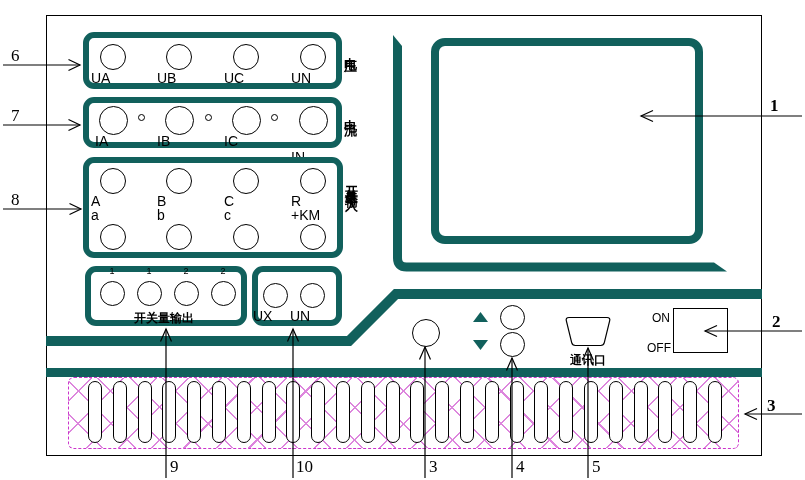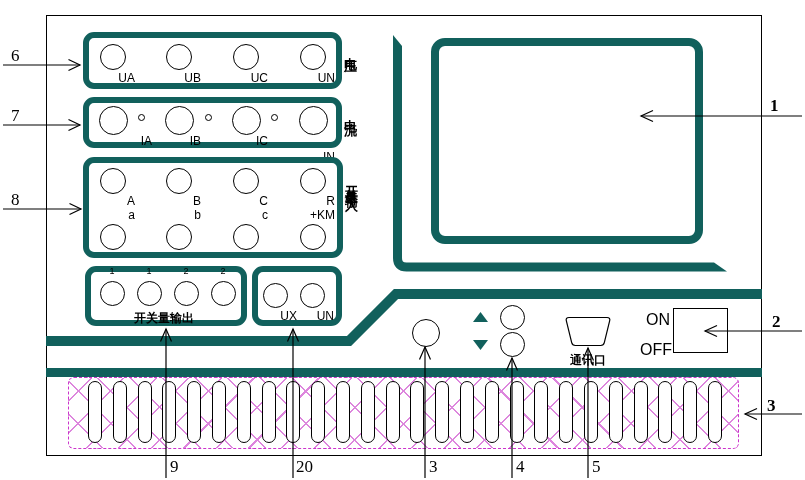--- a/index.html
+++ b/index.html
@@ -4,30 +4,30 @@
 <style>
   html,body{margin:0;padding:0;background:#fff;}
   #stage{position:relative;width:805px;height:480px;background:#fff;overflow:hidden;
          font-family:"Liberation Sans",sans-serif;color:#000;}
   .outer{position:absolute;left:46px;top:15px;width:716px;height:441px;
          border:1px solid #000;box-sizing:border-box;background:#fff;}
   .tbox{position:absolute;border:6px solid var(--teal);border-radius:11px;
         background:#fff;box-sizing:border-box;}
   .circle{position:absolute;border:1px solid #000;border-radius:50%;
           background:#fff;box-sizing:border-box;}
-  .tlabel{position:absolute;font-size:12px;line-height:10px;text-align:right;width:44px;}
+  .tlabel{position:absolute;font-size:14px;line-height:10px;text-align:left;width:44px;}
   .numlabel{position:absolute;font-size:9px;line-height:10px;text-align:center;width:24px;}
   .vlabel{position:absolute;writing-mode:vertical-rl;text-orientation:upright;
           font-weight:bold;font-size:13px;letter-spacing:3px;line-height:15px;}
   .cnlabel{position:absolute;font-weight:bold;font-size:12px;text-align:center;}
   .screen{position:absolute;left:431px;top:38px;width:272px;height:206px;
           border:8px solid var(--teal);border-radius:14px;background:#fff;box-sizing:border-box;}
   .powerbox{position:absolute;left:673px;top:308px;width:55px;height:45px;
             border:1px solid #000;box-sizing:border-box;background:#fff;}
-  .onoff{position:absolute;font-size:16px;text-align:right;}
+  .onoff{position:absolute;font-size:12px;text-align:right;}
   .vent{position:absolute;left:68px;top:377px;width:671px;height:72px;
         border:1px dashed var(--magenta);border-radius:6px;box-sizing:border-box;
         background:
           repeating-linear-gradient(45deg,  var(--hatch) 0 1.5px, transparent 1.5px 23px),
           repeating-linear-gradient(-45deg, var(--hatch) 0 1.5px, transparent 1.5px 23px);}
   .slot{position:absolute;top:3px;width:14px;height:62px;border:1px solid #000;
         border-radius:7px;background:#fff;box-sizing:border-box;}
   .callout{position:absolute;font-family:"Liberation Serif",serif;font-size:17px;line-height:19px;}
   .callout.b{font-weight:bold;}
   #overlay{position:absolute;left:0;top:0;pointer-events:none;}
@@ -54,21 +54,21 @@
   <div class="vlabel" style="left:343px;top:47px;">电压</div>
 
   <div class="tbox" style="left:83px;top:97px;width:259px;height:51px;"></div>
   <div class="circle" style="left:99px;top:106px;width:29px;height:29px;"></div>
   <div class="circle" style="left:165px;top:106px;width:29px;height:29px;"></div>
   <div class="circle" style="left:232px;top:106px;width:29px;height:29px;"></div>
   <div class="circle" style="left:299px;top:106px;width:29px;height:29px;"></div>
   <div class="circle" style="left:138px;top:114px;width:7px;height:7px;"></div>
   <div class="circle" style="left:205px;top:114px;width:7px;height:7px;"></div>
   <div class="circle" style="left:271px;top:114px;width:7px;height:7px;"></div>
-  <div class="tlabel" style="left:108px;top:136px;">IA</div>
+  <div class="tlabel" style="left:95px;top:136px;">IA</div>
   <div class="tlabel" style="left:157px;top:136px;">IB</div>
   <div class="tlabel" style="left:224px;top:136px;">IC</div>
   <div class="tlabel" style="left:291px;top:152px;">IN</div>
   <div class="vlabel" style="left:343px;top:109px;">电流</div>
 
   <div class="tbox" style="left:83px;top:157px;width:260px;height:101px;"></div>
   <div class="circle" style="left:100px;top:168px;width:26px;height:26px;"></div>
   <div class="circle" style="left:166px;top:168px;width:26px;height:26px;"></div>
   <div class="circle" style="left:233px;top:168px;width:26px;height:26px;"></div>
   <div class="circle" style="left:300px;top:168px;width:26px;height:26px;"></div>
@@ -187,15 +187,15 @@
   <div class="callout" style="left:11px;top:46px;">6</div>
   <div class="callout" style="left:11px;top:106px;">7</div>
   <div class="callout" style="left:11px;top:190px;">8</div>
   <div class="callout b" style="left:770px;top:96px;">1</div>
   <div class="callout b" style="left:772px;top:312px;">2</div>
   <div class="callout b" style="left:767px;top:396px;">3</div>
   <div class="callout" style="left:429px;top:457px;">3</div>
   <div class="callout" style="left:516px;top:457px;">4</div>
   <div class="callout" style="left:592px;top:457px;">5</div>
   <div class="callout" style="left:170px;top:457px;">9</div>
-  <div class="callout" style="left:296px;top:457px;">20</div>
+  <div class="callout" style="left:296px;top:457px;">10</div>
 
 </div>
 
 </body></html>

